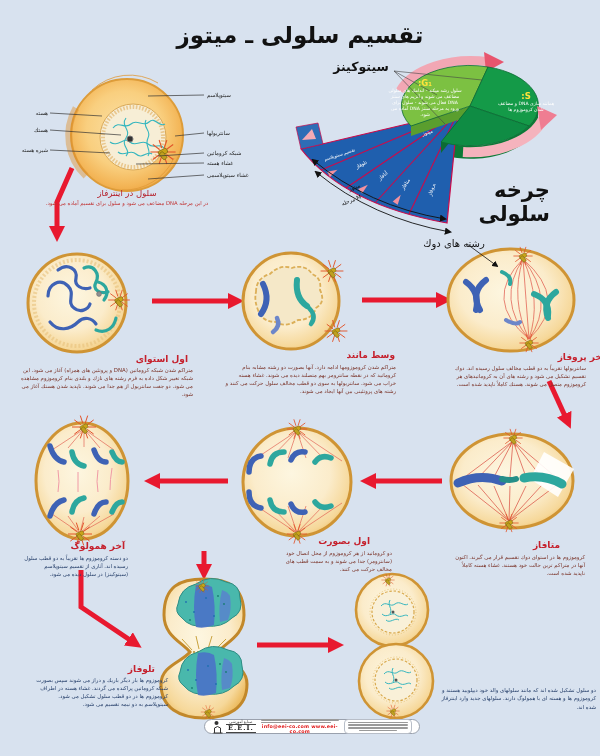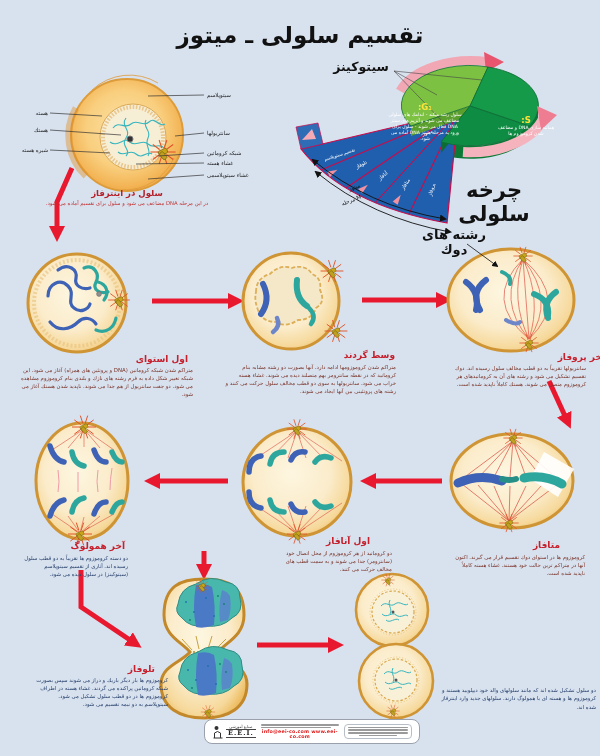--- a/index.html
+++ b/index.html
@@ -1,34 +1,34 @@
 <!DOCTYPE html>
 <html><head>
 <meta charset="utf-8">
 <style>
   html,body{margin:0;padding:0;}
   .poster{position:relative;width:600px;height:756px;background:#d8e2ef;overflow:hidden;
           font-family:"DejaVu Sans","Liberation Sans",sans-serif;}
   .abs{position:absolute;}
   .rtl{direction:rtl;unicode-bidi:embed;}
   .page-title{top:22px;left:0;width:600px;text-align:center;font-size:23px;font-weight:bold;color:#111;letter-spacing:1px;}
-  .cycle-title{top:178px;left:438px;width:112px;text-align:center;font-size:21px;font-weight:bold;color:#111;}
+  .cycle-title{top:178px;left:438px;width:112px;font-size:21px;font-weight:bold;color:#111;}
   .interphase-word{top:59px;left:328px;width:66px;text-align:center;font-size:12.5px;font-weight:bold;color:#111;}
-  .pie-block{color:#fff;text-align:center;line-height:1.3;margin-top:24px;}
+  .pie-block{color:#fff;text-align:center;line-height:1.3;}
   .pie-block .glab{color:#ffe33c;font-weight:bold;font-size:8.5px;display:block;line-height:1.1;}
   .pie-block .gtxt{font-size:4.6px;display:block;}
   .stage-t{font-size:9px;font-weight:bold;color:#c5202c;text-align:right;}
   .stage-b{font-size:5.4px;color:#7a3328;line-height:1.5;text-align:right;}
   .navy{color:#27406b;}
-  .cap-t{font-size:8.5px;font-weight:bold;color:#b5202a;text-align:center;}
+  .cap-t{font-size:8.5px;font-weight:normal;color:#b5202a;text-align:center;}
   .cap-s{font-size:5.3px;color:#c03030;text-align:center;}
   .cell-lbl{font-size:5.5px;color:#222;line-height:1.1;}
-  .spindle-lbl{top:227px;left:418px;width:72px;text-align:center;font-size:13px;font-weight:bold;color:#111;}
+  .spindle-lbl{top:238px;left:418px;width:72px;text-align:center;font-size:10px;font-weight:normal;color:#111;}
   .final-note{top:686px;left:438px;width:158px;font-size:5.4px;line-height:1.55;text-align:right;}
-  .footer-box{top:719px;left:204px;width:216px;height:25px;background:#fff;border:1px solid #9aa1ad;border-radius:8px;
+  .footer-box{top:719px;left:204px;width:216px;height:15px;background:#fff;border:1px solid #9aa1ad;border-radius:8px;
               display:flex;align-items:center;gap:5px;padding:2px 7px;box-sizing:border-box;}
   .logo-col{display:flex;align-items:center;gap:2px;}
   .brand{display:flex;flex-direction:column;align-items:center;line-height:1;}
   .brand .fa{font-size:3.8px;color:#333;}
   .brand .en{font-size:6.5px;font-weight:bold;color:#222;font-family:"DejaVu Serif","Liberation Serif",serif;
              border-top:1px solid #444;border-bottom:1px solid #444;padding:0.5px 2px;letter-spacing:1px;}
   .mid-col{flex:1;display:flex;flex-direction:column;justify-content:center;gap:1px;}
   .bar{height:1.5px;background:#9a9a9a;border-radius:1px;}
   .contact{font-size:4.8px;font-weight:bold;color:#e01818;text-align:center;letter-spacing:.2px;}
   .right-col{width:62px;border:1px solid #b8bec8;border-radius:4px;padding:2px 3px;display:flex;flex-direction:column;gap:1.3px;}
@@ -414,30 +414,30 @@
 <div class="abs cell-lbl rtl" style="top:172px;left:207px;width:88px;text-align:left">غشاء سيتوپلاسمى</div>
 
 <div class="abs cap-t rtl" style="top:188px;left:67px;width:120px">سلول در اينترفاز</div>
 <div class="abs cap-s rtl" style="top:200px;left:37px;width:180px">در اين مرحله DNA مضاعف مى شود و سلول براى تقسيم آماده مى شود.</div>
 
 <div class="abs spindle-lbl rtl">رشته هاى دوك</div>
 
 <div class="abs stage-t rtl" style="top:354px;left:28px;width:160px">اول استواى</div>
 <div class="abs stage-b rtl" style="top:366px;left:18px;width:175px">متراكم شدن شبكه كروماتين (DNA و پروتئين هاى همراه) آغاز مى شود. اين شبكه تغيير شكل داده به فرم رشته هاى نازك و بلندى بنام كروموزوم مشاهده مى شود. دو جفت سانتريول از هم جدا مى شوند. ناپديد شدن هستك آغاز مى شود.</div>
 
-<div class="abs stage-t rtl" style="top:350px;left:235px;width:160px">وسط گردند</div>
+<div class="abs stage-t rtl" style="top:350px;left:235px;width:160px">وسط مانند</div>
 <div class="abs stage-b rtl" style="top:363px;left:224px;width:172px">متراكم شدن كروموزومها ادامه دارد. آنها بصورت دو رشته مشابه بنام كروماتيد كه در نقطه سانترومر بهم متصلند ديده مى شوند. غشاء هسته خراب مى شود. سانتريولها به سوى دو قطب مخالف سلول حركت مى كنند و رشته هاى پروتئينى بين آنها ايجاد مى شوند.</div>
 
 <div class="abs stage-t rtl" style="top:352px;left:450px;width:155px">آخر پروفاز</div>
 <div class="abs stage-b rtl" style="top:364px;left:444px;width:142px">سانتريولها تقريباً به دو قطب مخالف سلول رسيده اند. دوك تقسيم تشكيل مى شود و رشته هاى آن به كروماتيدهاى هر كروموزوم متصل مى شوند. هستك كاملاً ناپديد شده است.</div>
 
 <div class="abs stage-t rtl" style="top:540px;left:430px;width:130px">متافاز</div>
 <div class="abs stage-b rtl" style="top:553px;left:452px;width:133px">كروموزوم ها در استواى دوك تقسيم قرار مى گيرند. اكنون آنها در متراكم ترين حالت خود هستند. غشاء هسته كاملاً ناپديد شده است.</div>
 
-<div class="abs stage-t rtl" style="top:536px;left:250px;width:120px">اول آنافاز</div>
+<div class="abs stage-t rtl" style="top:536px;left:250px;width:120px">اول بصورت</div>
 <div class="abs stage-b rtl" style="top:549px;left:282px;width:110px">دو كروماتيد از هر كروموزوم از محل اتصال خود (سانترومر) جدا مى شوند و به سمت قطب هاى مخالف حركت مى كنند.</div>
 
 <div class="abs stage-t rtl" style="top:541px;left:30px;width:95px">آخر همولوگ</div>
 <div class="abs stage-b rtl navy" style="top:554px;left:20px;width:108px">دو دسته كروموزوم ها تقريباً به دو قطب سلول رسيده اند. آثارى از تقسيم سيتوپلاسم (سيتوكينز) در سلول ديده مى شود.</div>
 
 <div class="abs stage-t rtl" style="top:664px;left:80px;width:75px">تلوفاز</div>
 <div class="abs stage-b rtl navy" style="top:676px;left:36px;width:132px">كروموزوم ها بار ديگر باريك و دراز مى شوند سپس بصورت شبكه كروماتين پراكنده مى گردند. غشاء هسته در اطراف كروموزوم ها در دو قطب سلول تشكيل مى شود. سيتوپلاسم به دو نيمه تقسيم مى شود.</div>
 
 <div class="abs final-note rtl navy">دو سلول تشكيل شده اند كه مانند سلولهاى والد خود ديپلوييد هستند و كروموزوم ها و هسته اى با همولوگ دارند. سلولهاى جديد وارد اينترفاز شده اند.</div>
 

